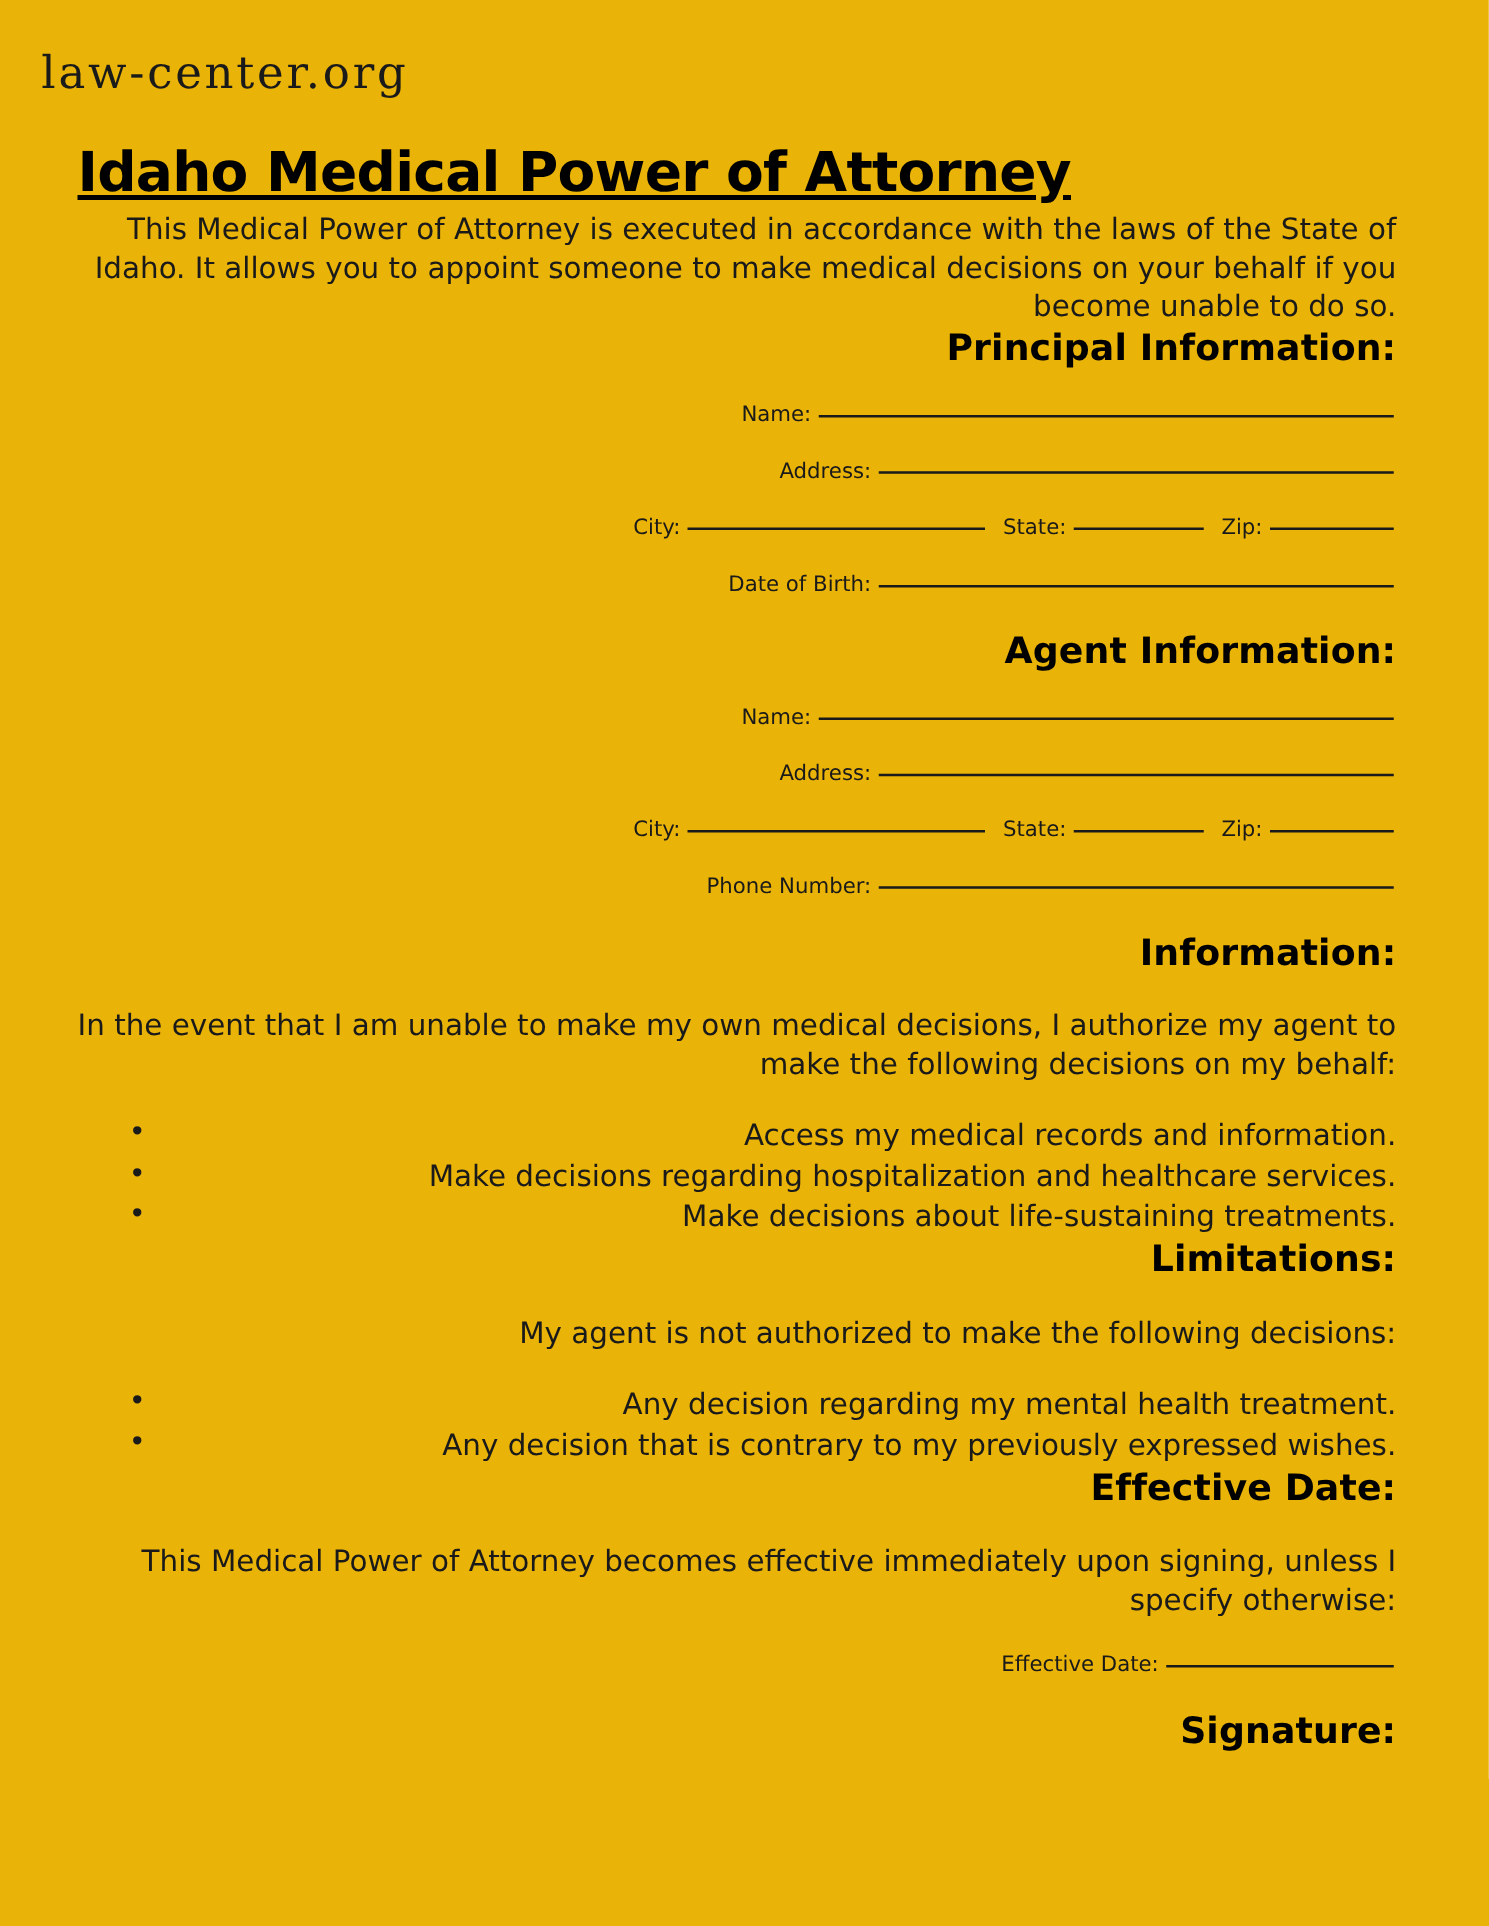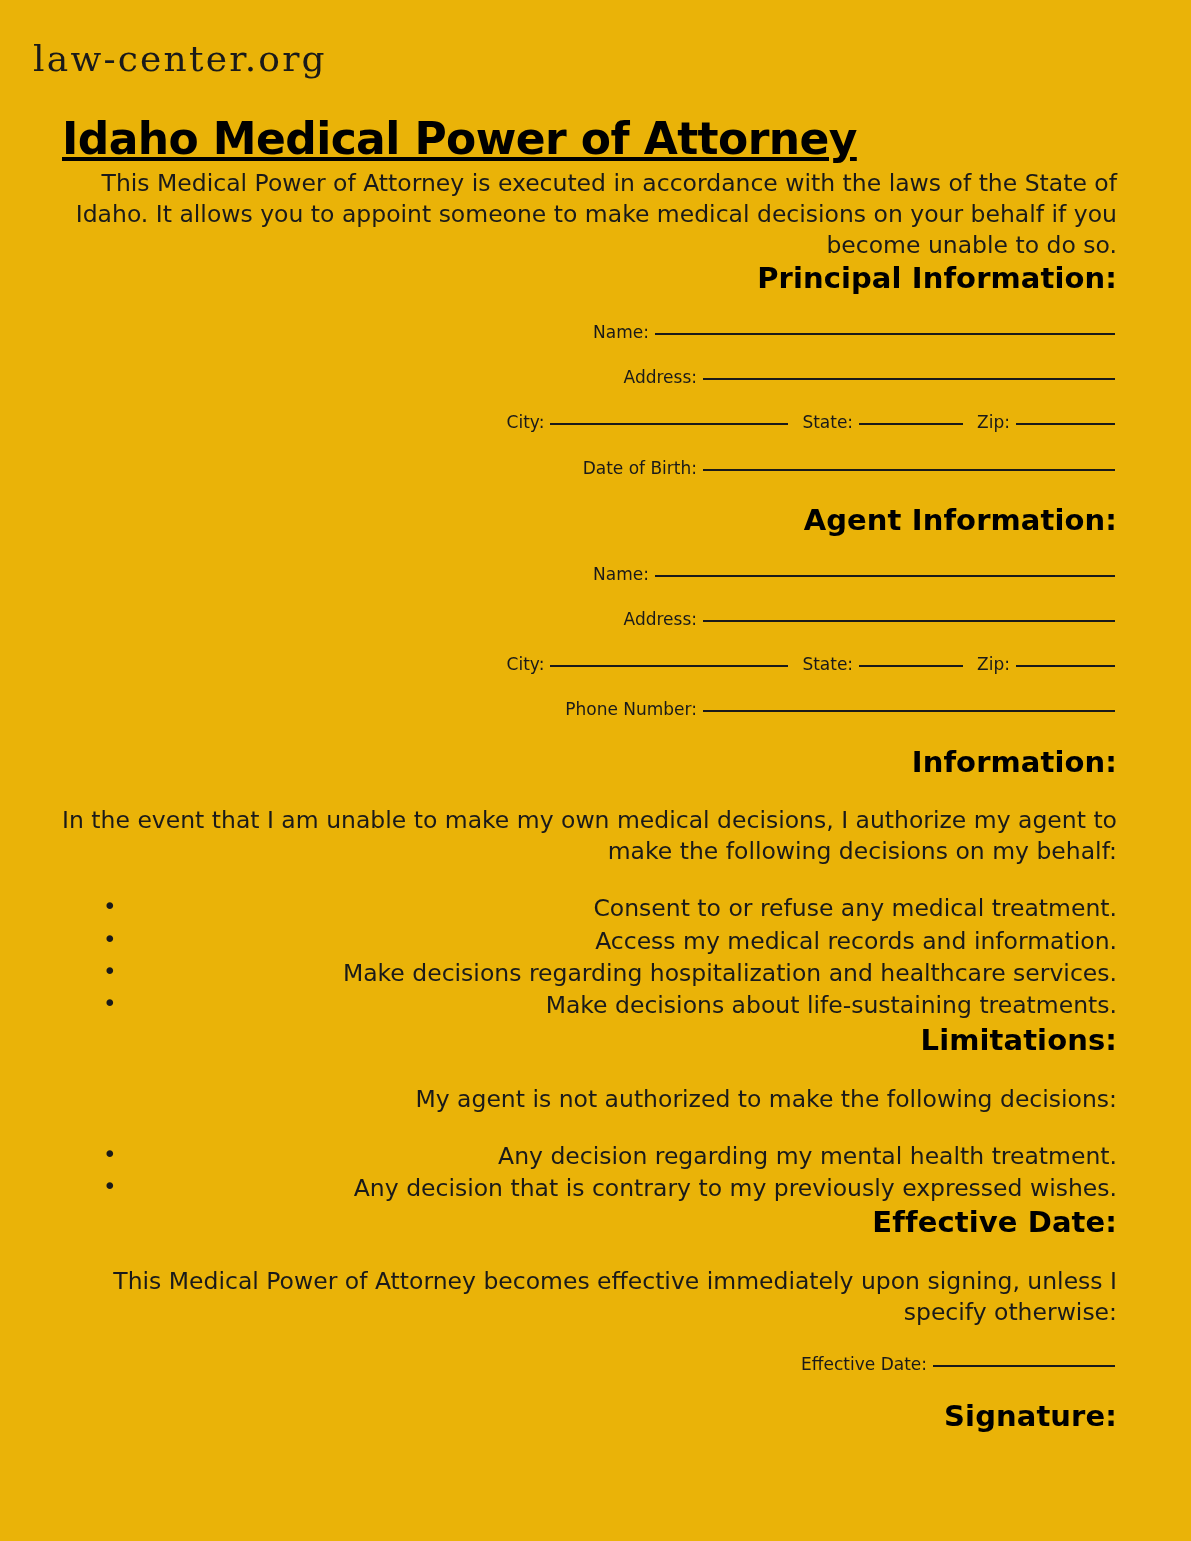--- a/index.html
+++ b/index.html
@@ -181,21 +181,20 @@
 
       <div class="field-row">
         <span class="field-label">Phone Number:</span><span class="blank blank-lg"></span>
       </div>
     </div>
 
     <div class="section">
       <h2 class="section-heading heading-gap-top">Information:</h2>
       <p class="para">In the event that I am unable to make my own medical decisions, I authorize my agent to make the following decisions on my behalf:</p>
       <ul class="bullets">
-        <li>Consent to or refuse any medical treatment.</li>
         <li>Access my medical records and information.</li>
         <li>Make decisions regarding hospitalization and healthcare services.</li>
         <li>Make decisions about life-sustaining treatments.</li>
       </ul>
     </div>
 
     <div class="section">
       <h2 class="section-heading heading-gap-top">Limitations:</h2>
       <p class="para">My agent is not authorized to make the following decisions:</p>
       <ul class="bullets">

